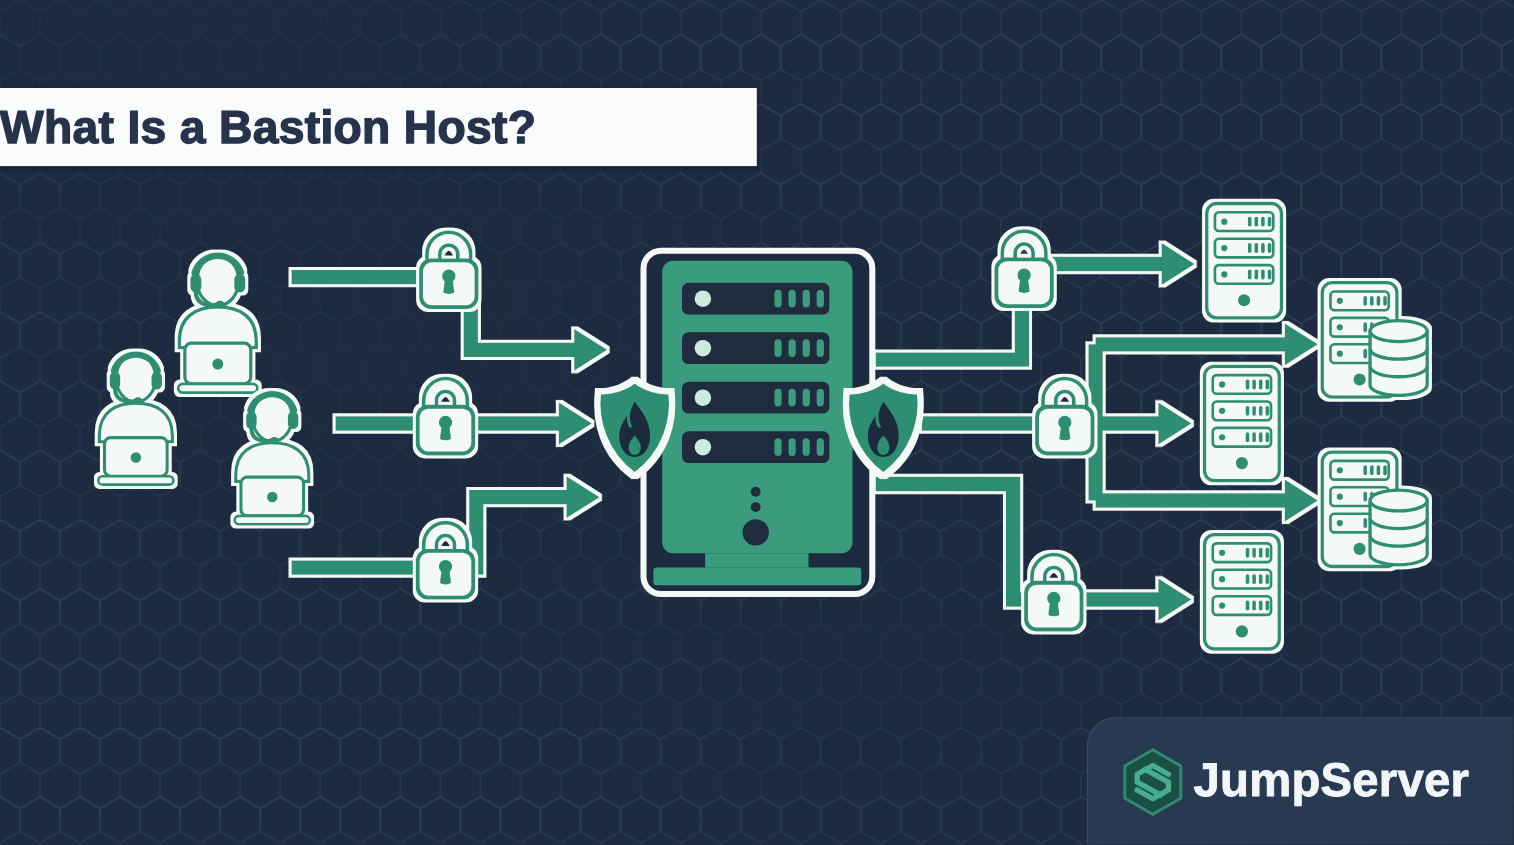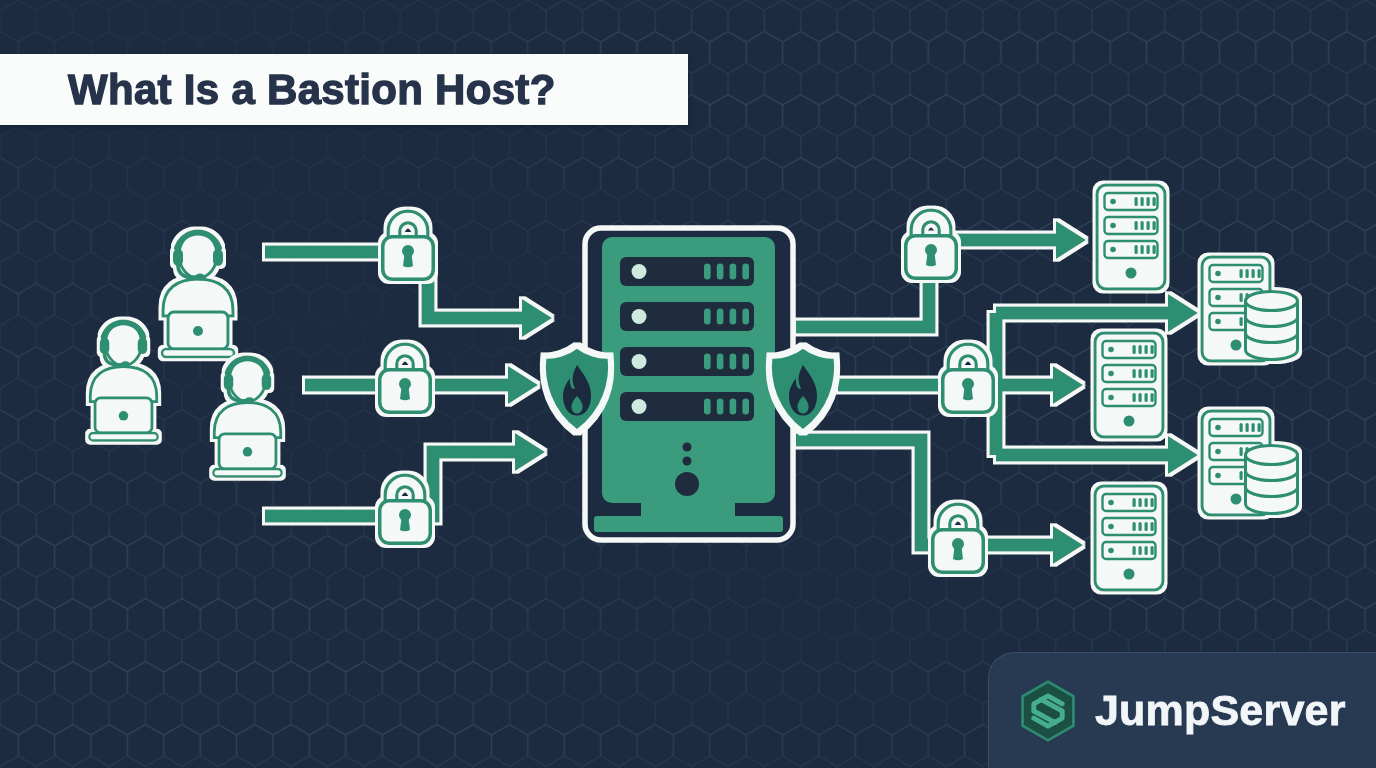--- a/index.html
+++ b/index.html
@@ -12,29 +12,29 @@
   body{width:1376px;height:768px;overflow:hidden;background:var(--background);
        font-family:"Liberation Sans",sans-serif;position:relative;}
   .stage{position:absolute;inset:0;width:1376px;height:768px;}
   svg.bg{position:absolute;inset:0;}
   .vignette{position:absolute;inset:0;pointer-events:none;
     background:
       radial-gradient(ellipse 720px 400px at 30% 44%, rgba(28,43,64,.92), rgba(28,43,64,0) 70%),
       radial-gradient(ellipse 640px 300px at 14% 10%, rgba(28,43,64,.9), rgba(28,43,64,0) 70%),
       radial-gradient(ellipse 560px 320px at 58% 78%, rgba(28,43,64,.65), rgba(28,43,64,0) 70%);}
   svg.diagram{position:absolute;inset:0;}
-  .banner{position:absolute;left:0;top:54px;width:688px;height:71px;background:var(--banner-bg);
-    display:flex;align-items:center;padding-left:68px;box-sizing:border-box;
+  .banner{position:absolute;left:0;top:80px;width:688px;height:71px;background:var(--banner-bg);
+    display:flex;align-items:center;box-sizing:border-box;
     box-shadow:0 2px 4px rgba(10,18,30,.35);}
   .banner h1{margin:0;font-size:42px;font-weight:700;color:var(--title-color);
     letter-spacing:.3px;-webkit-text-stroke:1.3px var(--title-color);}
   .brand-panel{position:absolute;left:988px;top:652px;right:0;bottom:0;background:var(--panel-bg);
     border-top-left-radius:26px;border-top:1px solid rgba(150,180,210,.16);
     border-left:1px solid rgba(150,180,210,.16);
-    display:flex;align-items:center;padding-left:27px;box-sizing:border-box;gap:15px;}
+    display:flex;align-items:center;padding-left:27px;box-sizing:border-box;gap:5px;}
   .brand-name{font-size:43px;font-weight:700;color:var(--brand-text);
     -webkit-text-stroke:.8px var(--brand-text);letter-spacing:.2px;}
   
   .f-teal{fill:var(--teal);} .f-tealb{fill:var(--teal-bright);} .f-white{fill:var(--white);}
   .f-navy{fill:var(--navy);} .f-mint{fill:var(--mint);} .n{fill:none;}
   .s-teal{stroke:var(--teal);} .s-white{stroke:var(--white);}
   .shaft{stroke:var(--teal);stroke-width:13;fill:none;stroke-linejoin:miter;}
   .hexline{stroke:var(--hexline);fill:none;stroke-width:1.3;opacity:.5;}
 </style>
 </head>

